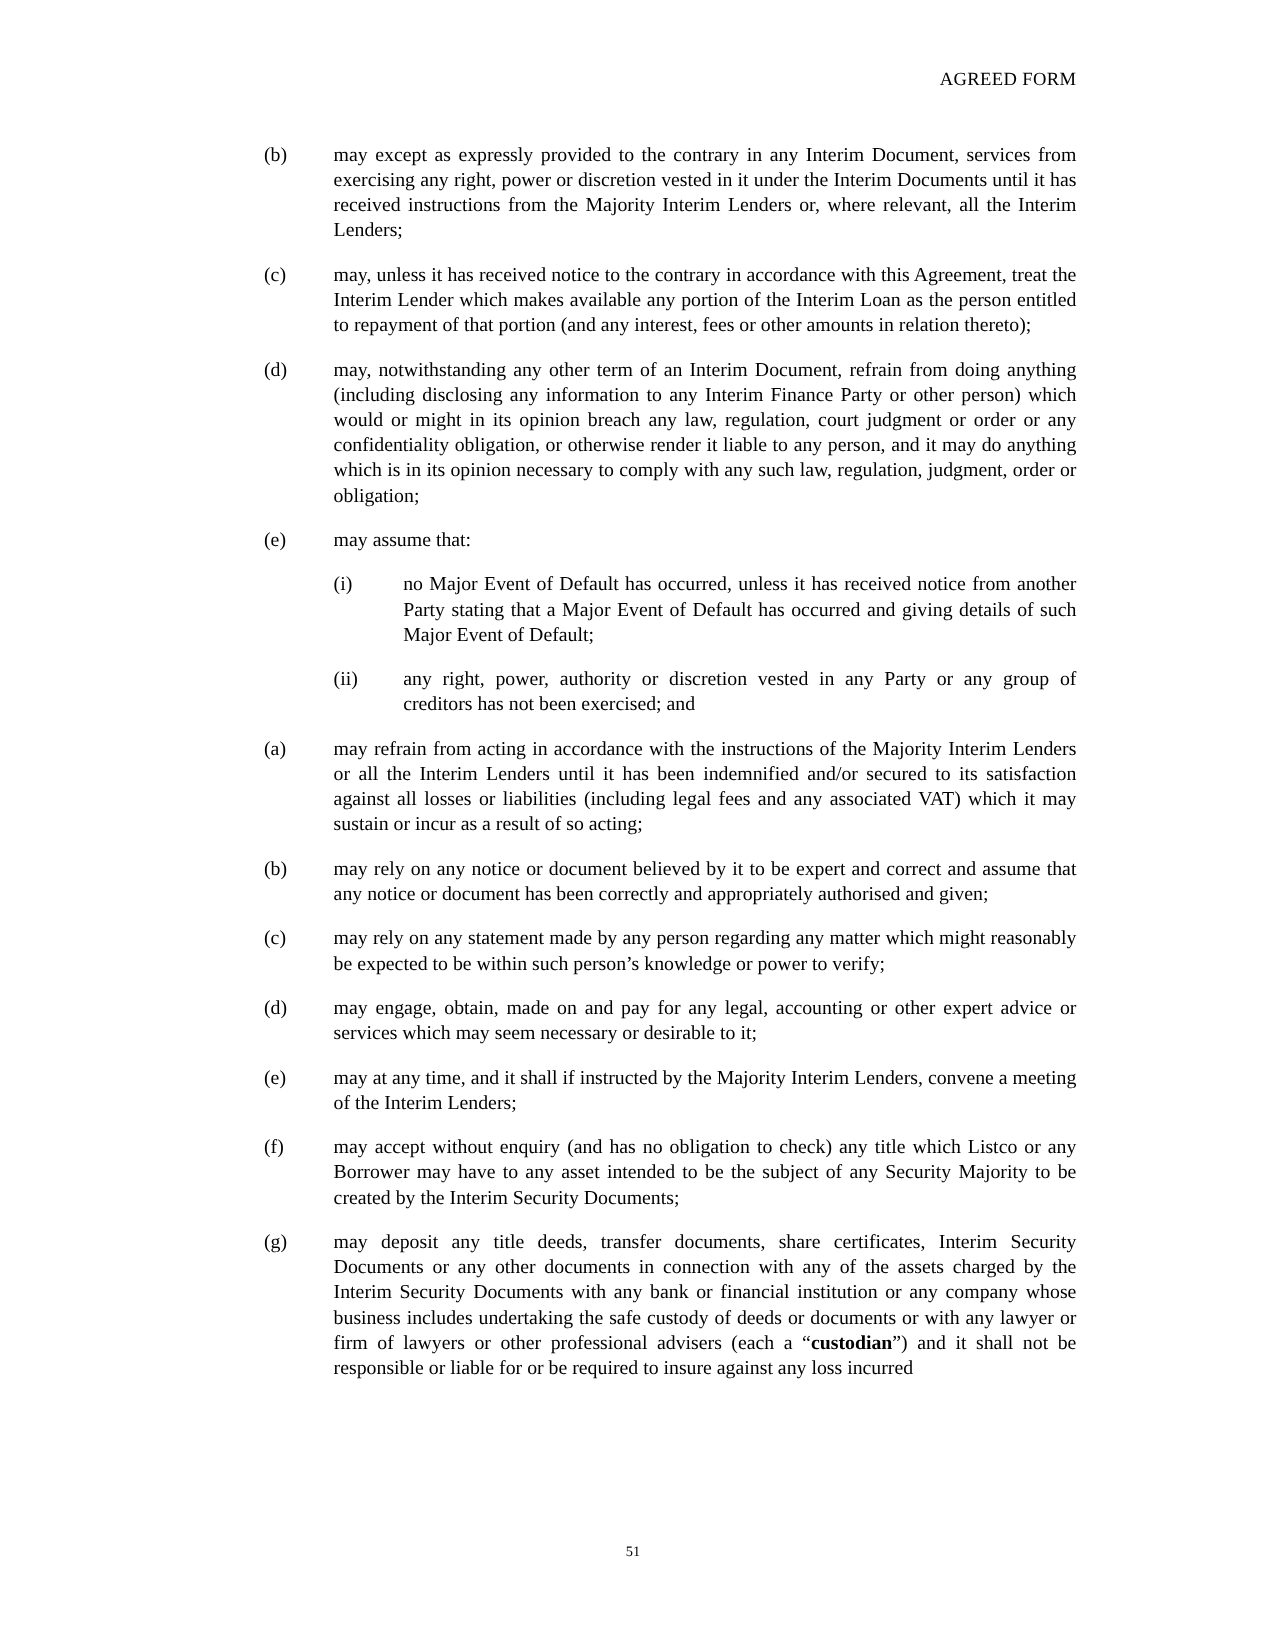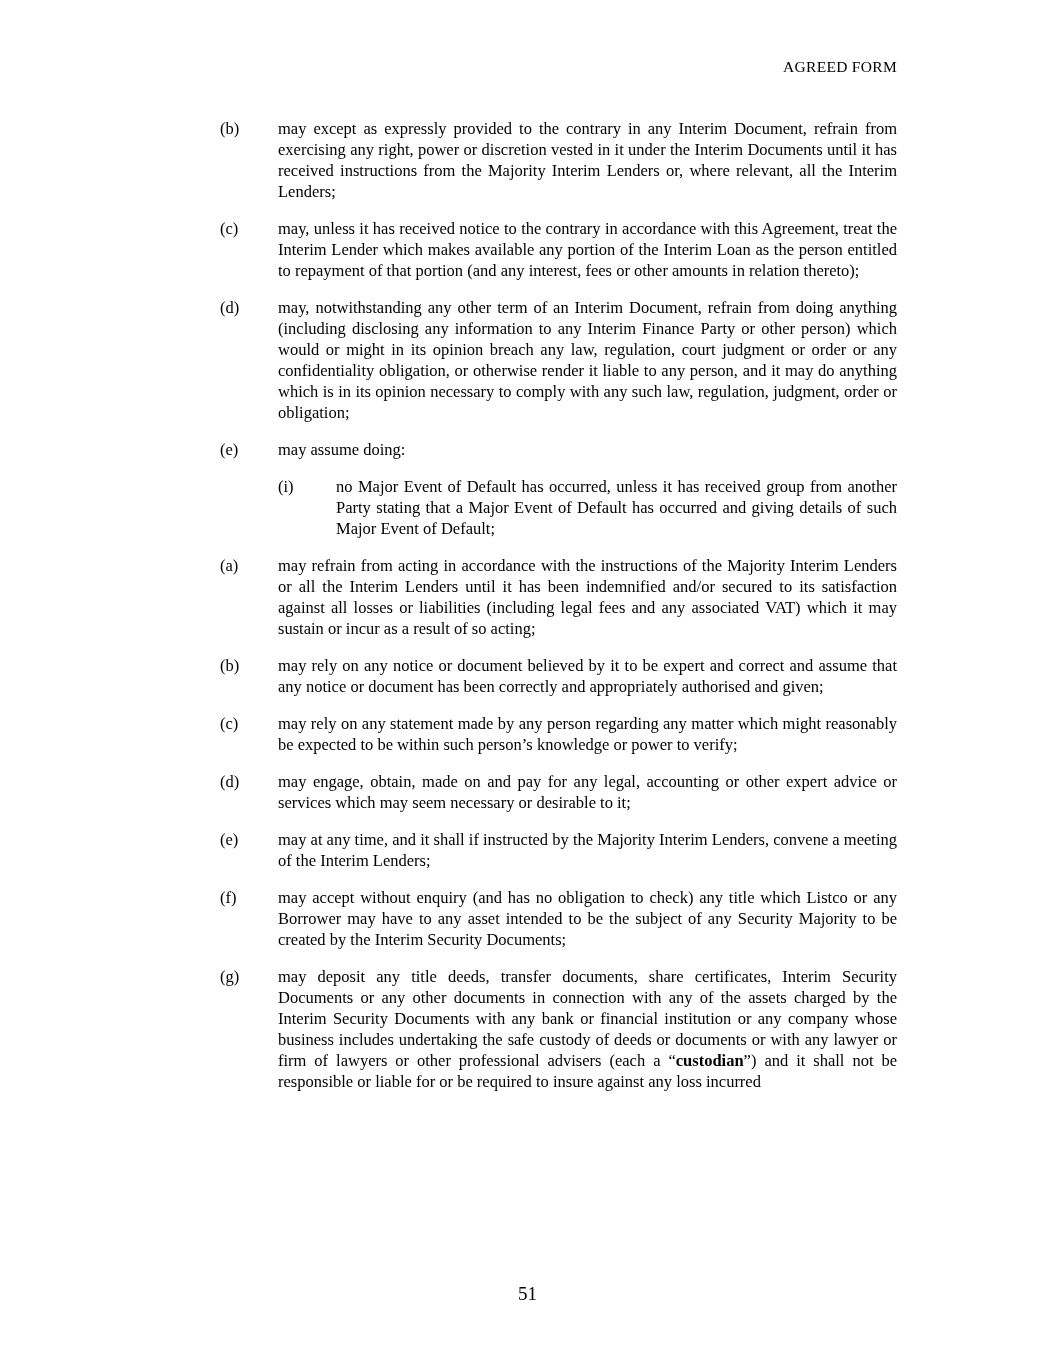--- a/index.html
+++ b/index.html
@@ -47,59 +47,63 @@
   .para.level-2 {
     margin-left: 58px;
   }
   .bold { font-weight: bold; font-family: Liberation Serif, serif; }
   .footer {
     position: absolute;
     top: 1283px;
     left: 0;
     width: 1055px;
     text-align: center;
-    font-size: 19px;
+    font-size: 12px;
   }
 </style>
 </head>
 <body>
 
 <div class="page">
 
   <div class="header">
     <span>AGREED FORM</span>
   </div>
 
   <div class="content">
 
     <div class="para level-1">
       <span class="label">(b)</span>
-      <span class="text">may except as expressly provided to the contrary in any Interim Document, refrain from exercising any right, power or discretion vested in it under the Interim Documents until it has received instructions from the Majority Interim Lenders or, where relevant, all the Interim Lenders;</span>
+      <span class="text">may except as expressly provided to the contrary in any Interim Document, services from exercising any right, power or discretion vested in it under the Interim Documents until it has received instructions from the Majority Interim Lenders or, where relevant, all the Interim Lenders;</span>
     </div>
 
     <div class="para level-1">
       <span class="label">(c)</span>
       <span class="text">may, unless it has received notice to the contrary in accordance with this Agreement, treat the Interim Lender which makes available any portion of the Interim Loan as the person entitled to repayment of that portion (and any interest, fees or other amounts in relation thereto);</span>
     </div>
 
     <div class="para level-1">
       <span class="label">(d)</span>
       <span class="text">may, notwithstanding any other term of an Interim Document, refrain from doing anything (including disclosing any information to any Interim Finance Party or other person) which would or might in its opinion breach any law, regulation, court judgment or order or any confidentiality obligation, or otherwise render it liable to any person, and it may do anything which is in its opinion necessary to comply with any such law, regulation, judgment, order or obligation;</span>
     </div>
 
     <div class="para level-1">
       <span class="label">(e)</span>
-      <span class="text">may assume doing:</span>
+      <span class="text">may assume that:</span>
     </div>
 
     <div class="para level-2">
       <span class="label">(i)</span>
-      <span class="text">no Major Event of Default has occurred, unless it has received group from another Party stating that a Major Event of Default has occurred and giving details of such Major Event of Default;</span>
+      <span class="text">no Major Event of Default has occurred, unless it has received notice from another Party stating that a Major Event of Default has occurred and giving details of such Major Event of Default;</span>
     </div>
 
+    <div class="para level-2">
+      <span class="label">(ii)</span>
+      <span class="text">any right, power, authority or discretion vested in any Party or any group of creditors has not been exercised; and</span>
+    </div>
 
 
     <div class="para level-1">
       <span class="label">(a)</span>
       <span class="text">may refrain from acting in accordance with the instructions of the Majority Interim Lenders or all the Interim Lenders until it has been indemnified and/or secured to its satisfaction against all losses or liabilities (including legal fees and any associated VAT) which it may sustain or incur as a result of so acting;</span>
     </div>
 
     <div class="para level-1">
       <span class="label">(b)</span>
       <span class="text">may rely on any notice or document believed by it to be expert and correct and assume that any notice or document has been correctly and appropriately authorised and given;</span>

